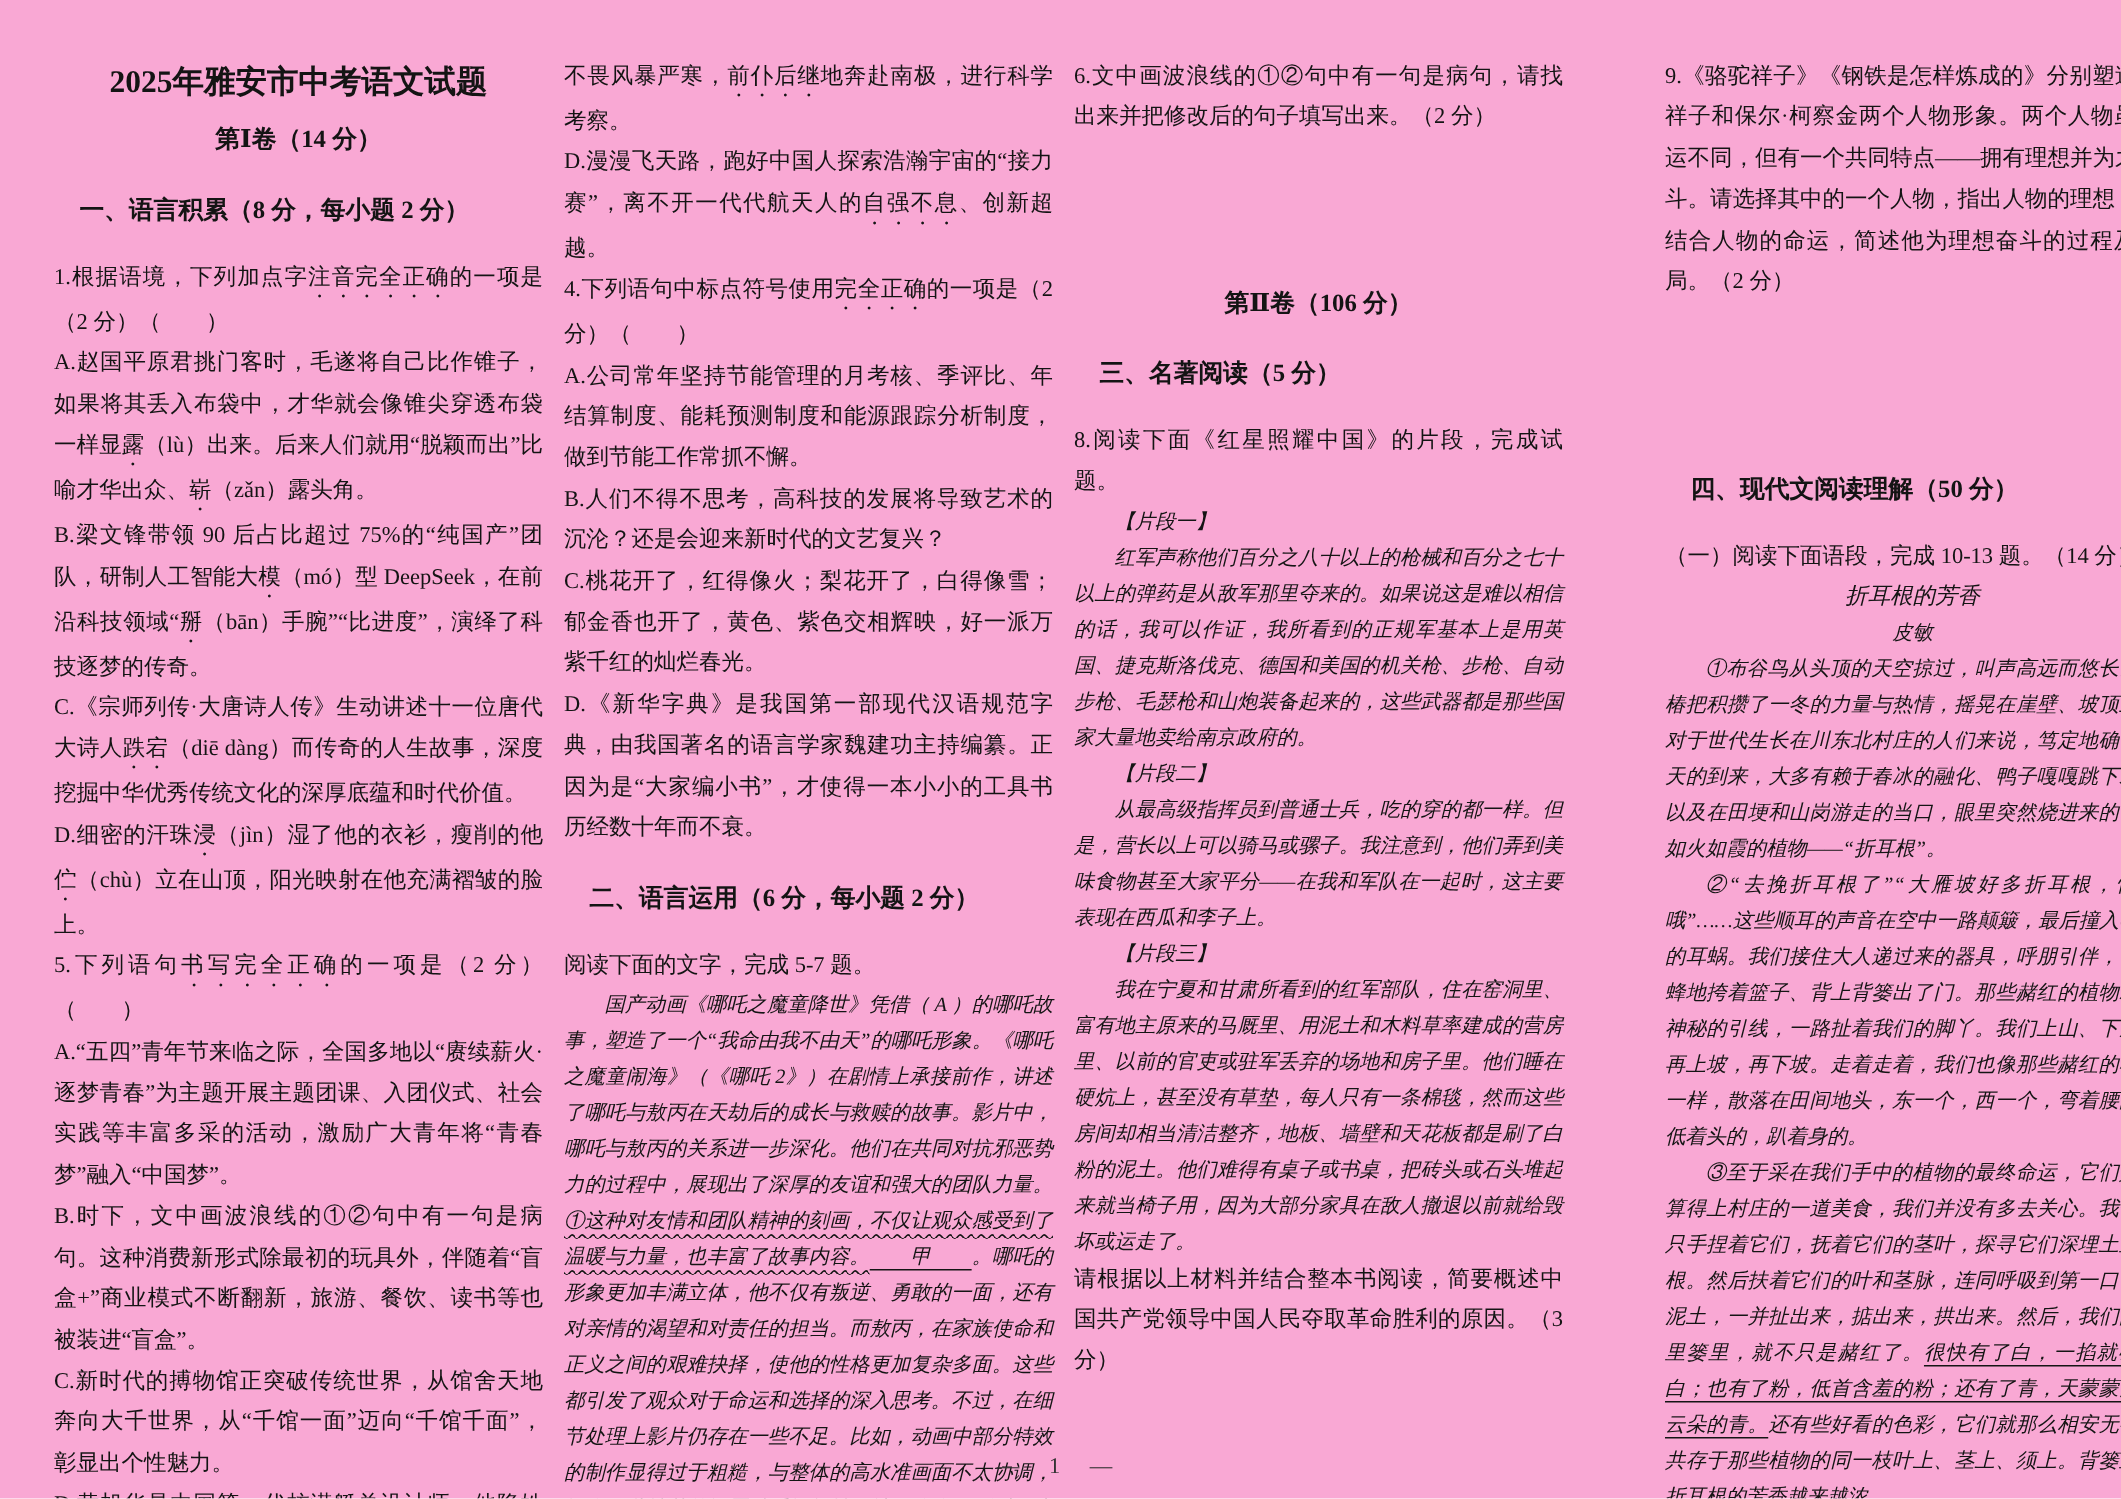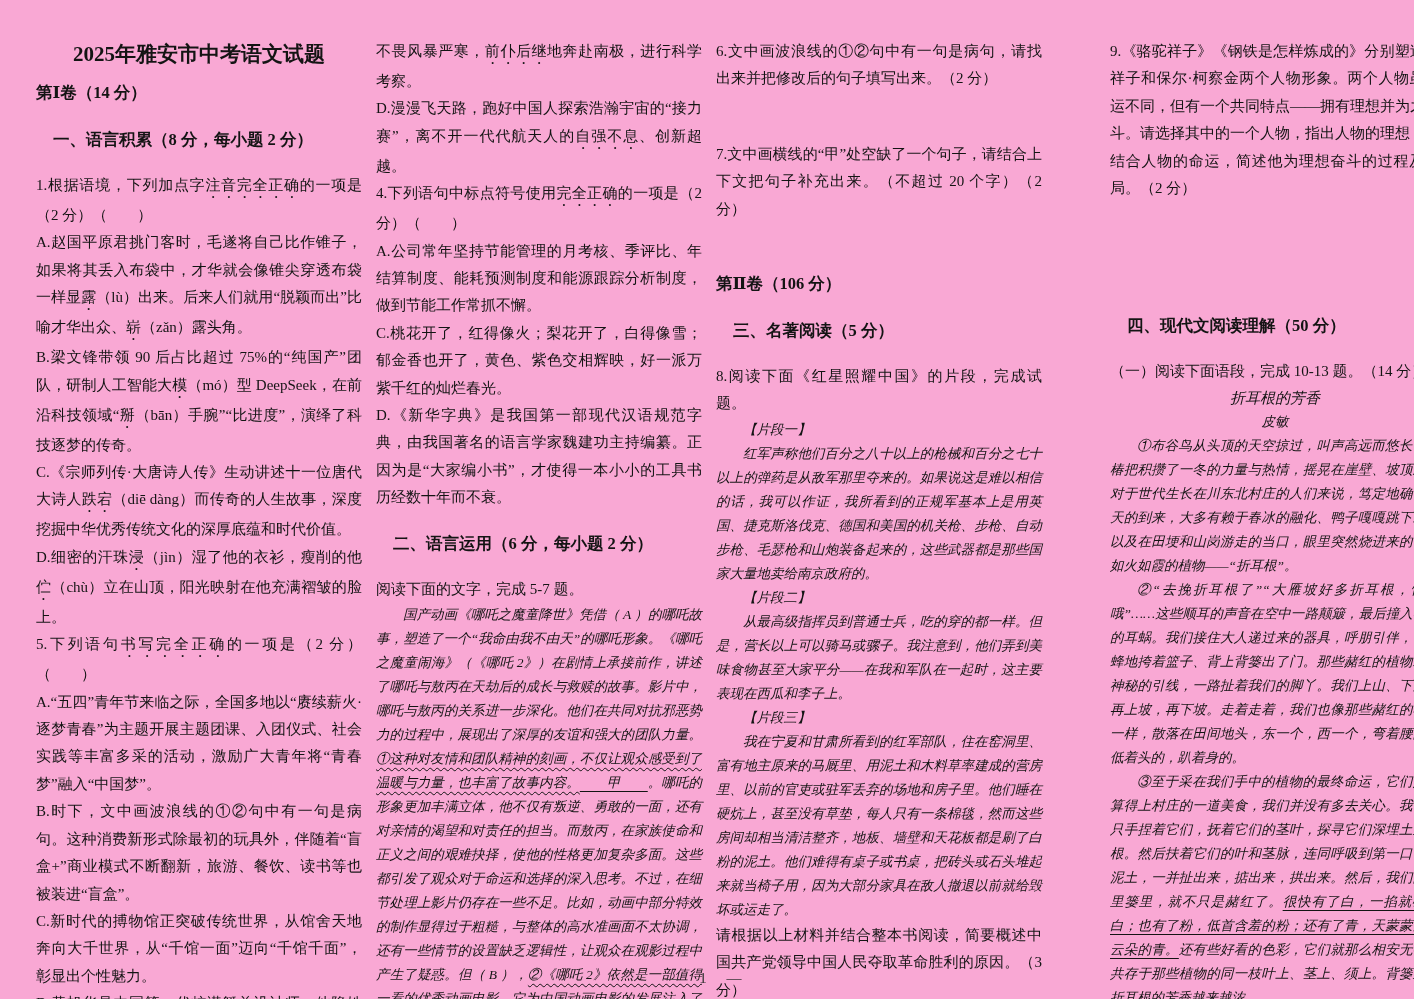--- a/index.html
+++ b/index.html
@@ -7,21 +7,21 @@
     position:relative;width:1414px;height:999px;background:#f9a8d4;
     overflow:hidden;color:#141414;
     font-family:"Liberation Serif","DejaVu Serif",serif;
   }
   .col{position:absolute;top:38px;width:326px;}
   #col1{left:36px;}
   #col2{left:376px;}
   #col3{left:716px;}
   #col4{left:1110px;width:330px;}
   .doc-title{font-size:21px;font-weight:bold;text-align:center;line-height:32px;margin:0 0 8px 0;}
-  .vol-head{font-size:16.5px;font-weight:bold;text-align:left;line-height:30px;margin:0 0 4px 0;}
+  .vol-head{font-size:16.5px;font-weight:bold;text-align:center;line-height:30px;margin:0 0 4px 0;}
   .sec-head{font-size:16.5px;font-weight:bold;line-height:30px;margin:17px;text-align:left;}
   .para{font-size:15px;line-height:27.4px;text-align:justify;margin:0;}
   .kai{font-style:italic;font-size:13.5px;line-height:24px;}
   .indent{text-indent:2em;}
   .center{text-align:center;text-indent:0;}
   .essay-title{font-size:15px;}
   .dots{
     text-emphasis:filled dot #141414;-webkit-text-emphasis:filled dot #141414;
     text-emphasis-position:under left;-webkit-text-emphasis-position:under left;
   }
@@ -66,34 +66,34 @@
   </div>
 
   <div class="col" id="col2">
     <p class="para"><span>不畏风暴严寒，</span><span class="dots">前仆后继</span><span>地奔赴南极，进行科学考察。</span></p>
 
     <p class="para"><span>D.漫漫飞天路，跑好中国人探索浩瀚宇宙的“接力赛”，离不开一代代航天人的</span><span class="dots">自强不息</span><span>、创新超越。</span></p>
 
     <p class="para"><span>4.下列语句中标点符号使用</span><span class="dots">完全正确</span><span>的一项是（2 分）（　　）</span></p>
 
     <p class="para">A.公司常年坚持节能管理的月考核、季评比、年结算制度、能耗预测制度和能源跟踪分析制度，做到节能工作常抓不懈。</p>
+    <p class="para">B.人们不得不思考，高科技的发展将导致艺术的沉沦？还是会迎来新时代的文艺复兴？</p>
     <p class="para">C.桃花开了，红得像火；梨花开了，白得像雪；郁金香也开了，黄色、紫色交相辉映，好一派万紫千红的灿烂春光。</p>
     <p class="para">D.《新华字典》是我国第一部现代汉语规范字典，由我国著名的语言学家魏建功主持编纂。正因为是“大家编小书”，才使得一本小小的工具书历经数十年而不衰。</p>
 
     <h3 class="sec-head">二、语言运用（6 分，每小题 2 分）</h3>
     <p class="para">阅读下面的文字，完成 5-7 题。</p>
 
     <p class="para kai indent"><span>国产动画《哪吒之魔童降世》凭借（ A ）的哪吒故事，塑造了一个“我命由我不由天”的哪吒形象。《哪吒之魔童闹海》（《哪吒 2》）在剧情上承接前作，讲述了哪吒与敖丙在天劫后的成长与救赎的故事。影片中，哪吒与敖丙的关系进一步深化。他们在共同对抗邪恶势力的过程中，展现出了深厚的友谊和强大的团队力量。</span><span class="wavy">①这种对友情和团队精神的刻画，不仅让观众感受到了温暖与力量，也丰富了故事内容。</span><span class="u">　　甲　　</span><span>。哪吒的形象更加丰满立体，他不仅有叛逆、勇敢的一面，还有对亲情的渴望和对责任的担当。而敖丙，在家族使命和正义之间的艰难抉择，使他的性格更加复杂多面。这些都引发了观众对于命运和选择的深入思考。不过，在细节处理上影片仍存在一些不足。比如，动画中部分特效的制作显得过于粗糙，与整体的高水准画面不太协调，还有一些情节的设置缺乏逻辑性，让观众在观影过程中产生了疑惑。但（ B ），</span><span class="wavy">②《哪吒 2》依然是一部值得一看的优秀动画电影，它为中国动画电影的发展注入了新的活力。</span></p>
 
   </div>
 
   <div class="col" id="col3">
     <p class="para">6.文中画波浪线的①②句中有一句是病句，请找出来并把修改后的句子填写出来。（2 分）</p>
     <div class="sp sp48"></div>
-    <p class="para">7.文中画横线的“甲”处空缺了一个句子，请结合上下文把句子补充出来。（不超过 20 个字）（2 分）</p>
     <div class="sp sp46"></div>
 
     <h2 class="vol-head">第Ⅱ卷（106 分）</h2>
     <h3 class="sec-head">三、名著阅读（5 分）</h3>
 
     <p class="para">8.阅读下面《红星照耀中国》的片段，完成试题。</p>
 
     <p class="para kai indent">【片段一】</p>
     <p class="para kai indent">红军声称他们百分之八十以上的枪械和百分之七十以上的弹药是从敌军那里夺来的。如果说这是难以相信的话，我可以作证，我所看到的正规军基本上是用英国、捷克斯洛伐克、德国和美国的机关枪、步枪、自动步枪、毛瑟枪和山炮装备起来的，这些武器都是那些国家大量地卖给南京政府的。</p>
 

